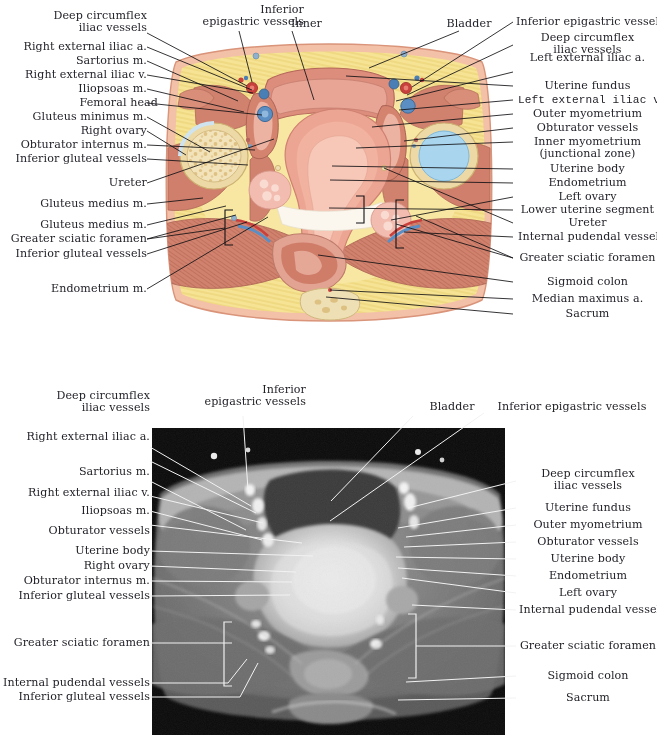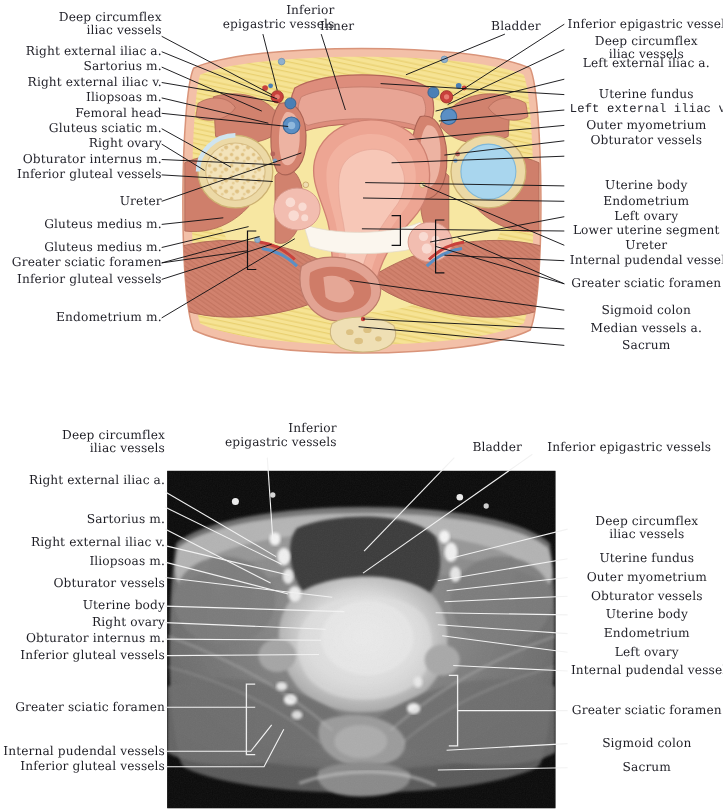--- a/index.html
+++ b/index.html
@@ -253,22 +253,22 @@
       <path d="M513,258 L396,224"></path>
     </g>
   </svg>
 
   <div class="lbl r" style="left:0;top:10px;width:147px;">Deep circumflex
 iliac vessels</div>
   <div class="lbl r" style="left:0;top:41px;width:147px;">Right external iliac a.</div>
   <div class="lbl r" style="left:0;top:55px;width:147px;">Sartorius m.</div>
   <div class="lbl r" style="left:0;top:69px;width:147px;">Right external iliac v.</div>
   <div class="lbl r" style="left:0;top:83px;width:147px;">Iliopsoas m.</div>
-  <div class="lbl r" style="left:0;top:97px;width:147px;">Femoral head</div>
-  <div class="lbl r" style="left:0;top:111px;width:147px;">Gluteus sciatic m.</div>
+  <div class="lbl r" style="left:0;top:97px;width:147px;padding-left:11px;">Femoral head</div>
+  <div class="lbl r" style="left:0;top:111px;width:147px;">Gluteus minimus m.</div>
   <div class="lbl r" style="left:0;top:125px;width:147px;">Right ovary</div>
   <div class="lbl r" style="left:0;top:139px;width:147px;">Obturator internus m.</div>
   <div class="lbl r" style="left:0;top:153px;width:147px;">Inferior gluteal vessels</div>
   <div class="lbl r" style="left:0;top:177px;width:147px;">Ureter</div>
   <div class="lbl r" style="left:0;top:198px;width:147px;">Gluteus medius m.</div>
   <div class="lbl r" style="left:0;top:219px;width:147px;">Gluteus medius m.</div>
   <div class="lbl r" style="left:0;top:233px;width:147px;">Greater sciatic foramen</div>
   <div class="lbl r" style="left:0;top:248px;width:147px;">Inferior gluteal vessels</div>
   <div class="lbl r" style="left:0;top:283px;width:147px;">Endometrium m.</div>
 
@@ -278,29 +278,31 @@
   <div class="lbl l" style="left:434px;top:18px;width:70px;">Bladder</div>
 
   <div class="lbl l" style="left:516px;top:16px;width:141px;">Inferior epigastric vessels</div>
   <div class="lbl l" style="left:518px;top:32px;width:139px;">Deep circumflex
 iliac vessels</div>
   <div class="lbl l" style="left:518px;top:52px;width:139px;">Left external iliac a.</div>
   <div class="lbl l" style="left:518px;top:80px;width:139px;">Uterine fundus</div>
   <div class="lbl l" style="left:518px;top:94px;width:139px;font-family:Liberation Mono, monospace;">Left external iliac v.</div>
   <div class="lbl l" style="left:518px;top:108px;width:139px;">Outer myometrium</div>
   <div class="lbl l" style="left:518px;top:122px;width:139px;">Obturator vessels</div>
+  <div class="lbl l" style="left:518px;top:136px;width:139px;">Inner myometrium
+(junctional zone)</div>
   <div class="lbl l" style="left:518px;top:163px;width:139px;">Uterine body</div>
   <div class="lbl l" style="left:518px;top:177px;width:139px;">Endometrium</div>
   <div class="lbl l" style="left:518px;top:191px;width:139px;">Left ovary</div>
   <div class="lbl l" style="left:518px;top:204px;width:139px;">Lower uterine segment</div>
   <div class="lbl l" style="left:518px;top:217px;width:139px;">Ureter</div>
   <div class="lbl l" style="left:518px;top:231px;width:139px;">Internal pudendal vessels</div>
   <div class="lbl l" style="left:518px;top:252px;width:139px;">Greater sciatic foramen</div>
   <div class="lbl l" style="left:518px;top:276px;width:139px;">Sigmoid colon</div>
-  <div class="lbl l" style="left:518px;top:293px;width:139px;">Median vessels a.</div>
+  <div class="lbl l" style="left:518px;top:293px;width:139px;">Median maximus a.</div>
   <div class="lbl l" style="left:518px;top:308px;width:139px;">Sacrum</div>
 </div>
 
 <div class="panel" id="panel-mri">
 </div>
 
 <div id="mri">
   <svg width="353" height="307" viewBox="0 0 353 307" xmlns="http://www.w3.org/2000/svg">
     <defs>
       <radialGradient id="uterusGrad" cx="50%" cy="45%" r="60%">

